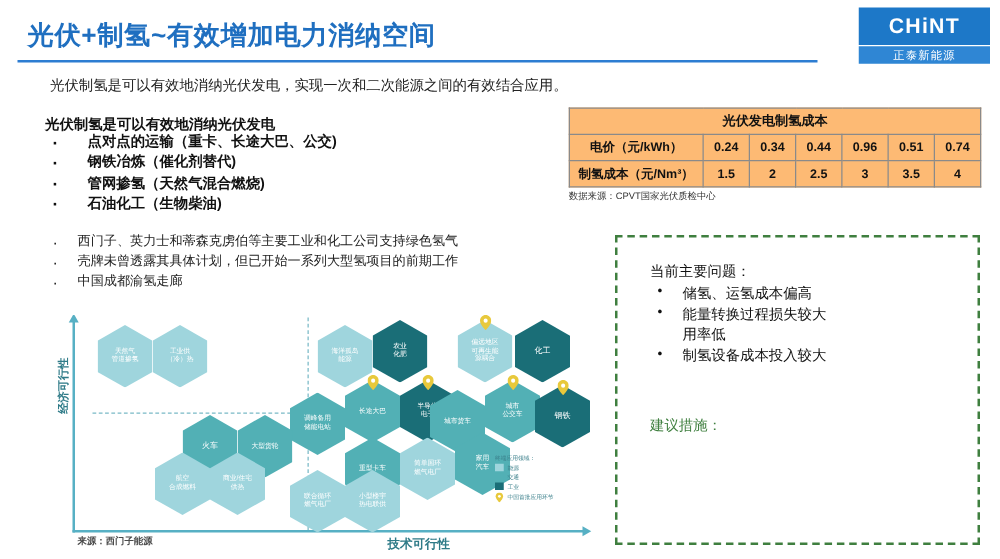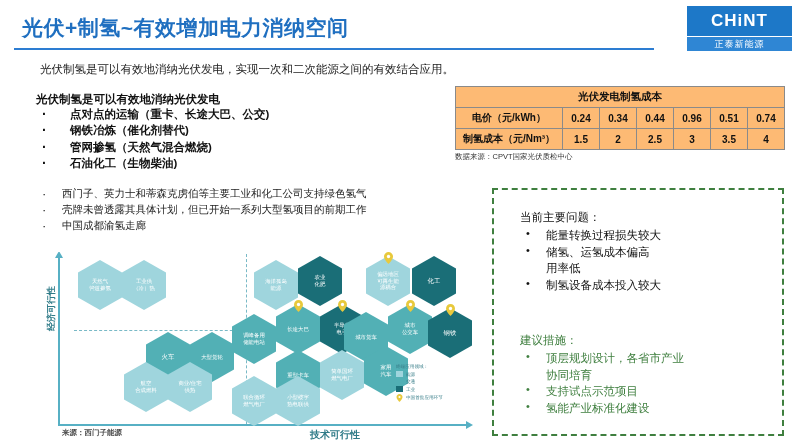--- a/index.html
+++ b/index.html
@@ -237,33 +237,27 @@
         <td>4</td>
       </tr>
     </tbody>
       </table>
   </div>
   <div class="tbl-src">数据来源：CPVT国家光伏质检中心</div>
 
   <div class="greenbox">
     <div class="gb-head">当前主要问题：</div>
     <ul class="gb-list">
+      <li>储氢、运氢成本偏高</li>
       <li>能量转换过程损失较大</li>
-      <li>储氢、运氢成本偏高</li>
       <li class="cont">用率低</li>
       <li>制氢设备成本投入较大</li>
     </ul>
 
     <div class="gb-head2">建议措施：</div>
-    <ul class="gb-list2">
-      <li>顶层规划设计，各省市产业</li>
-      <li class="cont">协同培育</li>
-      <li>支持试点示范项目</li>
-      <li>氢能产业标准化建设</li>
-    </ul>
   </div>
 
   <div class="chart">
     <div class="dash-h"></div>
     <div class="dash-v"></div>
     <div class="axis-y"></div>
     <div class="axis-x"></div>
     <div class="ylabel">经济可行性</div>
     <div class="xlabel">技术可行性</div>
     <div class="src">来源：西门子能源</div>

